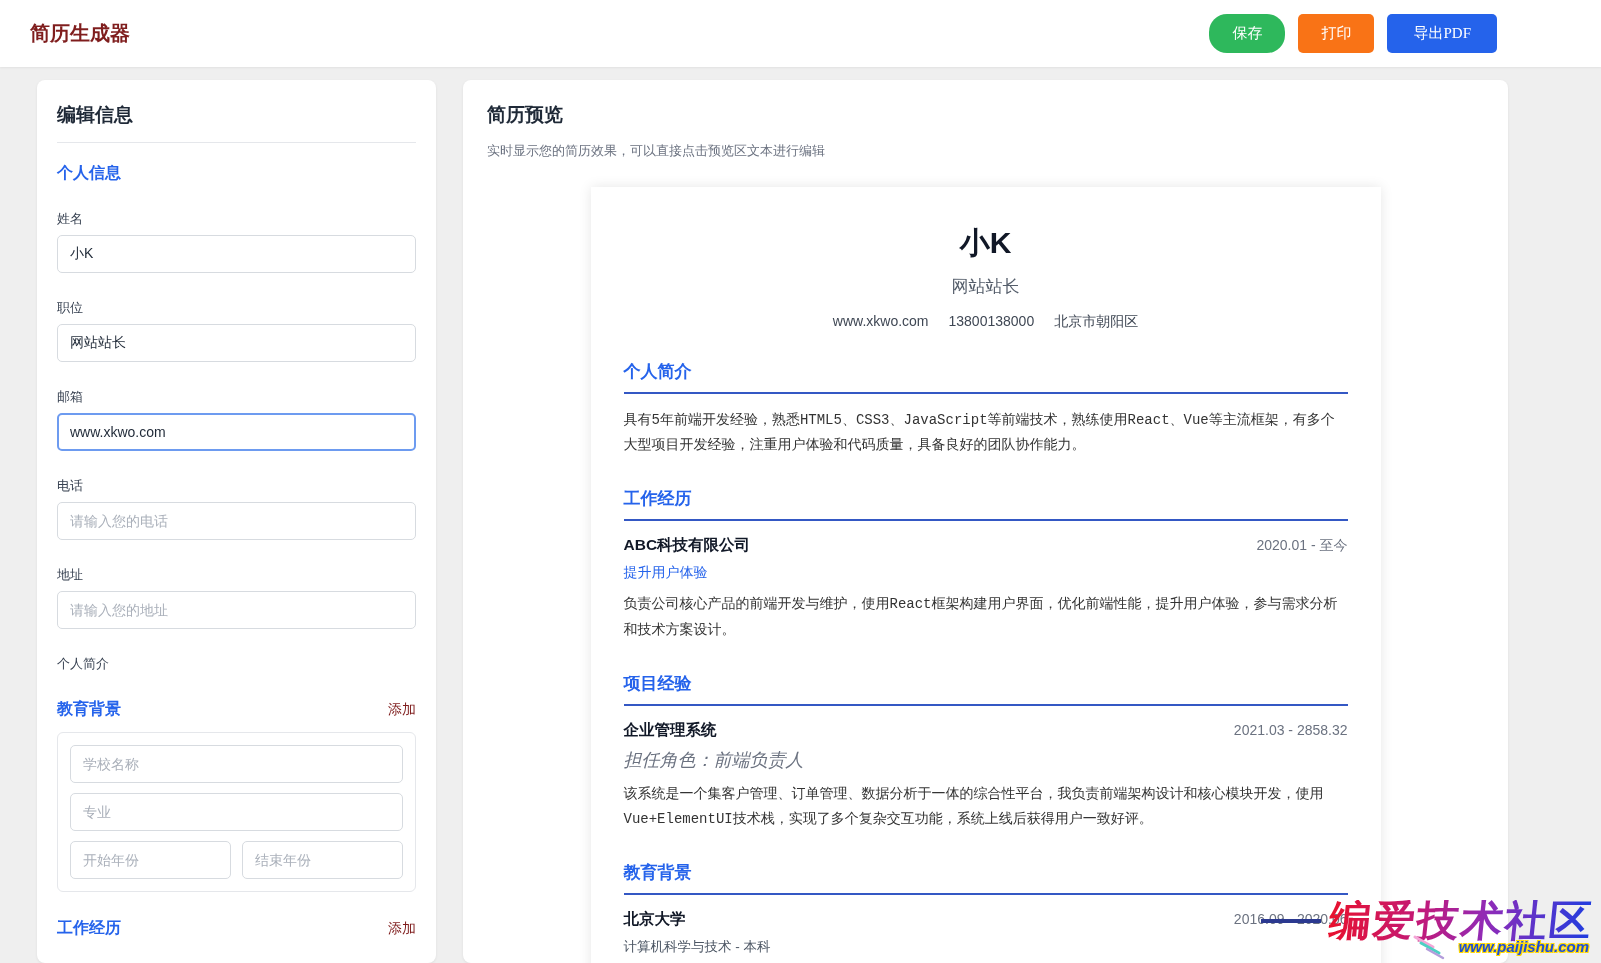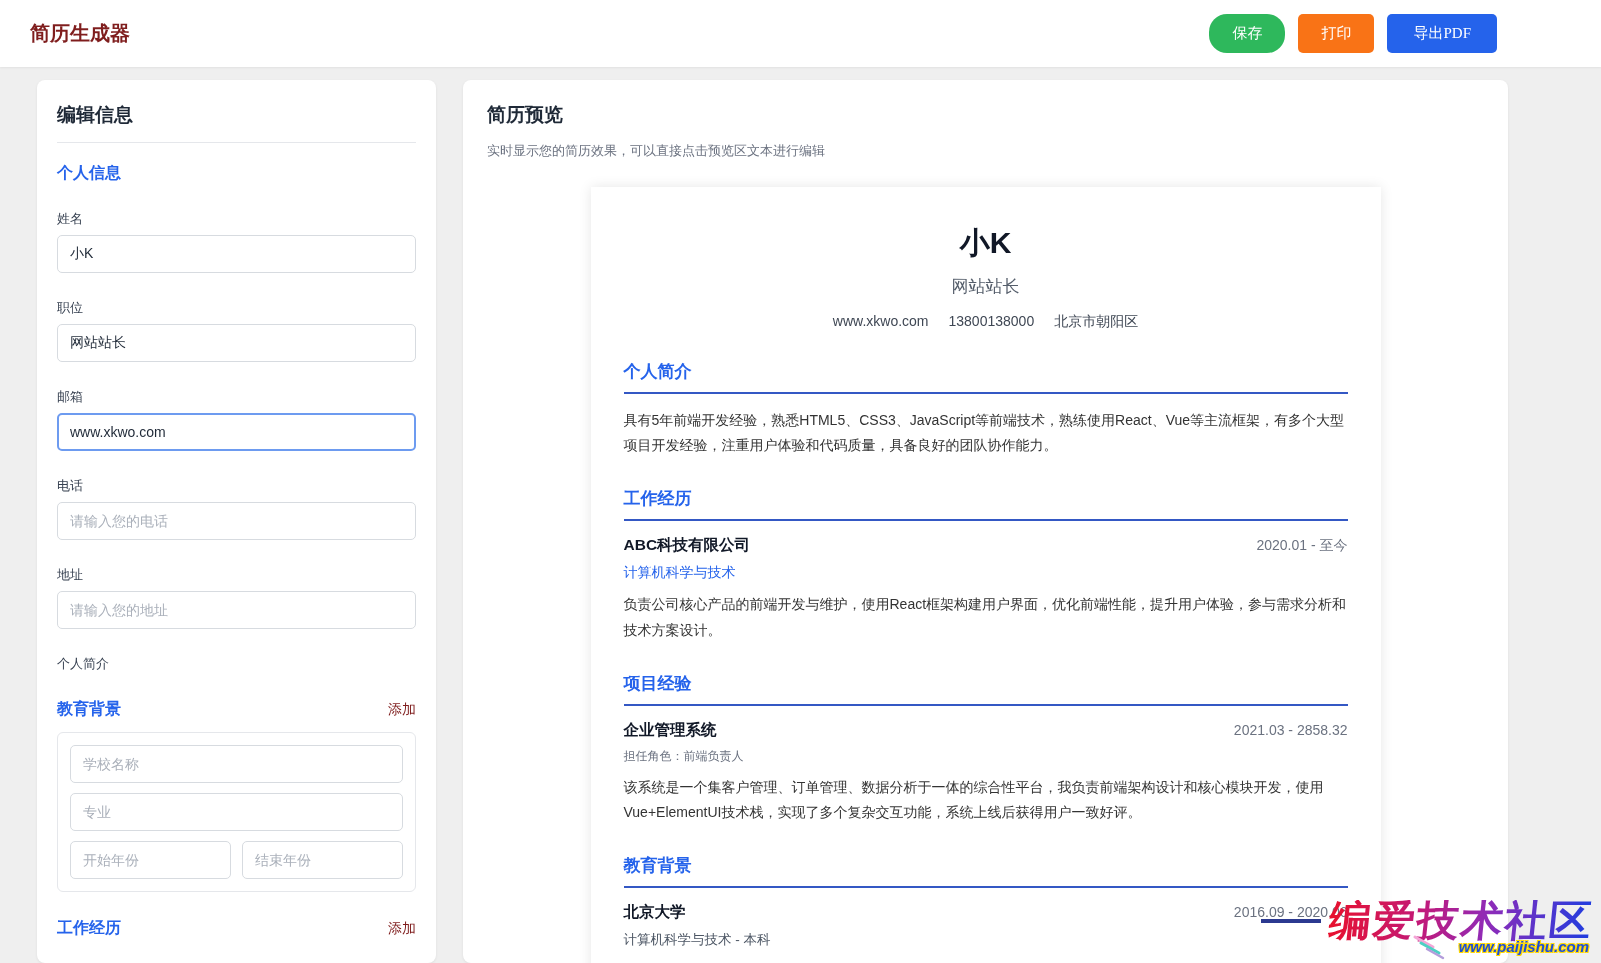--- a/index.html
+++ b/index.html
@@ -108,26 +108,26 @@
   .resume-name { font-size: 30px; font-weight: bold; color: #111827; }
   .resume-job { font-size: 17px; color: #555e6b; margin-top: 11px; }
   .resume-contact { font-size: 14px; color: #3f4754; margin-top: 15px; }
   .resume-contact span { margin: 0 10px; }
   .r-section { margin-top: 29px; }
   .r-section-title {
     color: #2563eb; font-size: 17px; font-weight: bold;
     padding-bottom: 9px; margin: 0 0 14px;
     border-bottom: 2px solid #3458c4;
   }
-  .r-text { font-size: 14px; color: #333; line-height: 1.8; margin: 0; }
+  .r-text { font-size: 14px; color: #333; line-height: 1.8; margin: 0; font-family: Liberation Mono, monospace; }
   .r-item-head { display: flex; justify-content: space-between; align-items: baseline; margin-top: 4px; }
   .r-item-name { font-size: 15.5px; font-weight: bold; color: #111827; }
   .r-item-date { font-size: 14px; color: #6b7280; }
   .r-item-role { color: #2563eb; font-size: 14px; margin: 8px 0 10px; }
-  .r-item-role-italic { color: #6b7280; font-size: 12px; margin: 7px 0 10px; }
+  .r-item-role-italic { color: #6b7280; font-size: 18px; font-style: italic; margin: 7px 0 10px; }
   .r-item-major { font-size: 13.5px; color: #4b5563; margin-top: 8px; }
 
   
   .watermark {
     position: fixed; right: 8px; bottom: 8px;
     z-index: 50;
     text-align: right;
     pointer-events: none;
   }
   .wm-row { display: flex; align-items: center; }
@@ -236,21 +236,21 @@
         <p class="r-text">具有5年前端开发经验，熟悉HTML5、CSS3、JavaScript等前端技术，熟练使用React、Vue等主流框架，有多个大型项目开发经验，注重用户体验和代码质量，具备良好的团队协作能力。</p>
       </div>
 
       <div class="r-section">
         <h3 class="r-section-title">工作经历</h3>
         <div>
           <div class="r-item-head">
             <span class="r-item-name">ABC科技有限公司</span>
             <span class="r-item-date">2020.01 - 至今</span>
           </div>
-          <div class="r-item-role">计算机科学与技术</div>
+          <div class="r-item-role">提升用户体验</div>
           <p class="r-text">负责公司核心产品的前端开发与维护，使用React框架构建用户界面，优化前端性能，提升用户体验，参与需求分析和技术方案设计。</p>
         </div>
       </div>
 
       <div class="r-section">
         <h3 class="r-section-title">项目经验</h3>
         <div>
           <div class="r-item-head">
             <span class="r-item-name">企业管理系统</span>
             <span class="r-item-date">2021.03 - 2858.32</span>

